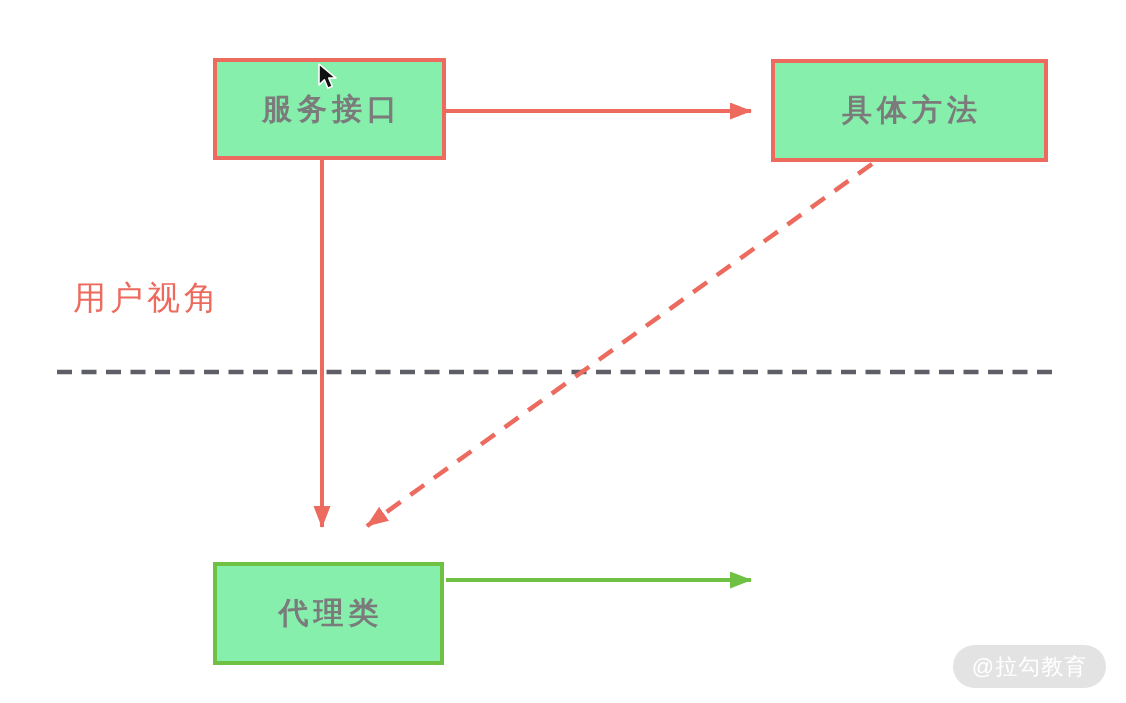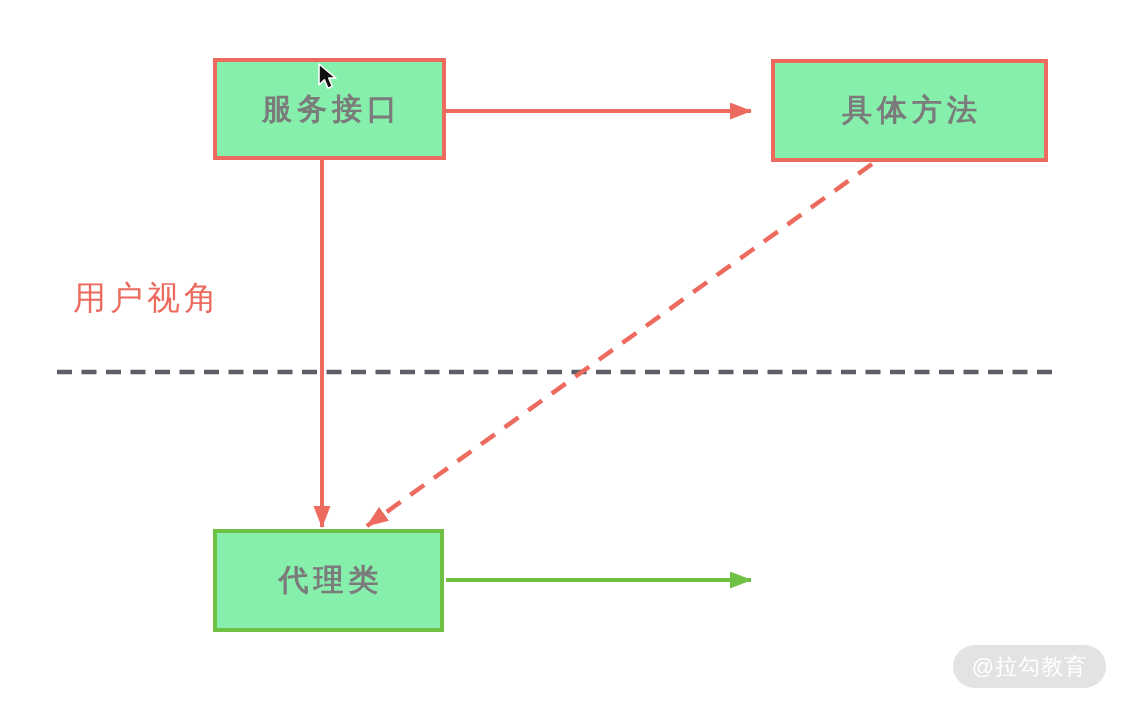--- a/index.html
+++ b/index.html
@@ -33,21 +33,21 @@
     box-sizing: border-box;
     background: #86efac;
     color: var(--color-box-text);
     font-size: 30px;
     font-weight: 700;
     letter-spacing: 5px;
     text-indent: 5px;
     z-index: 2;
   }
   .red-box   { border: 4px solid var(--color-red); }
-  .green-box { border: 4px solid var(--color-green); }
+  .green-box { border: 4px solid var(--color-green); margin-top: 33px; }
   #box-service { left: 213px; top: 58px;  width: 233px; height: 102px; }
   #box-method  { left: 755px; top: 59px;  width: 277px; height: 103px; margin-left: 16px; }
   #box-proxy   { left: 213px; top: 529px; width: 231px; height: 103px; }
   #box-rpc     { left: 755px; top: 530px; width: 285px; height: 102px; letter-spacing: 2px; text-indent: 2px; }
   .user-label {
     position: absolute;
     left: 73px; top: 276px;
     font-size: 33px;
     font-weight: 400;
     letter-spacing: 4px;

